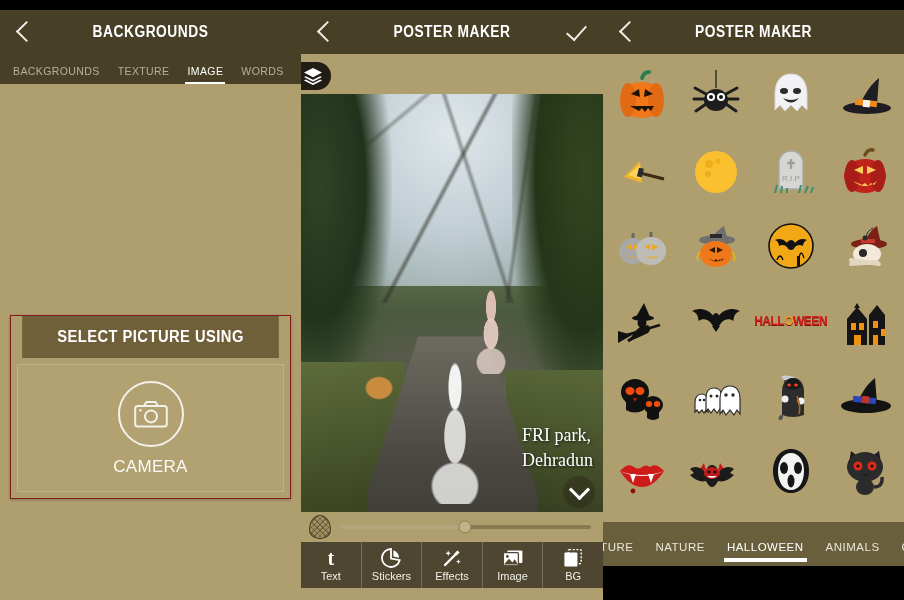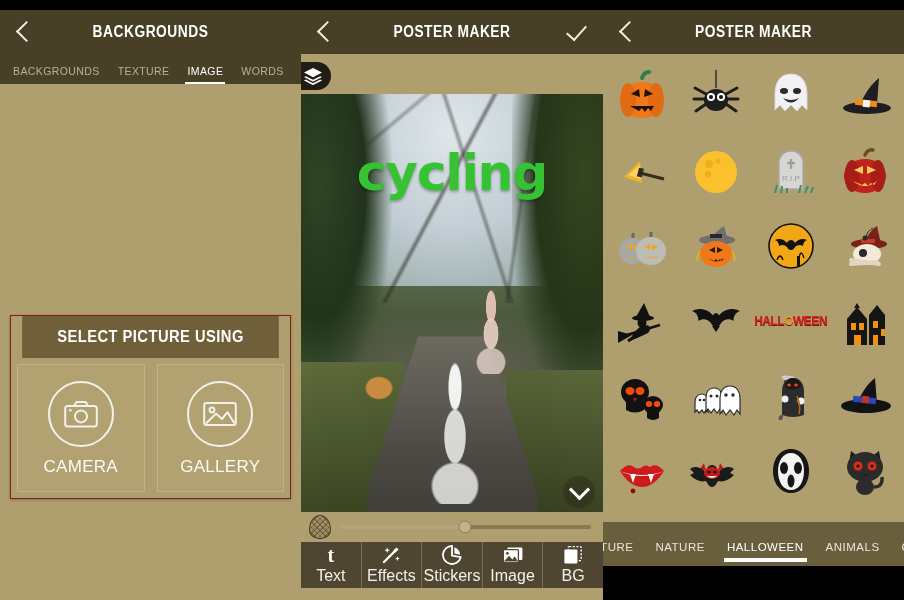--- a/index.html
+++ b/index.html
@@ -288,21 +288,21 @@
     display: flex; align-items: center;
   }
   .tool {
     flex: 1;
     display: flex; flex-direction: column; align-items: center; justify-content: center;
     gap: 2px; cursor: pointer;
     border-right: 1px solid rgba(255,255,255,.22);
     height: 100%;
   }
   .tool:last-child { border-right: none; text-align: right; }
-  .tool-label { color:#f2f0e9; font-size: 16px; }
+  .tool-label { color:#f2f0e9; font-size: 11px; }
   .tool-ico { height: 20px; display:flex; align-items:center; justify-content:center; }
 
   
   .p3-body {
     height: 468px;
     background: #b09f6e;
     padding: 4px 2px 8px;
   }
   .sticker-grid {
     display: grid;
@@ -372,30 +372,20 @@
               <svg width="34" height="28" viewBox="0 0 34 28">
                 <rect x="1.2" y="6" width="31.6" height="20.6" rx="2.6" fill="none" stroke="#f3f1ec" stroke-width="2"></rect>
                 <path d="M10 6 L12.4 2 H21.6 L24 6" fill="none" stroke="#f3f1ec" stroke-width="2" stroke-linejoin="round"></path>
                 <circle cx="17" cy="16.4" r="6" fill="none" stroke="#f3f1ec" stroke-width="2"></circle>
                 <circle cx="6.4" cy="10.2" r="1.3" fill="#f3f1ec"></circle>
               </svg>
             </div>
             <div class="opt-label">CAMERA</div>
           </div>
 
-          <div class="picker-opt">
-            <div class="opt-circle">
-              <svg width="34" height="28" viewBox="0 0 34 28">
-                <rect x="1.2" y="3" width="31.6" height="22" rx="2" fill="none" stroke="#f3f1ec" stroke-width="2"></rect>
-                <circle cx="9" cy="10" r="2.4" fill="none" stroke="#f3f1ec" stroke-width="2"></circle>
-                <path d="M3.5 23 L13 13.6 L19 19 L24.5 12.2 L31 22.6" fill="none" stroke="#f3f1ec" stroke-width="2" stroke-linejoin="round" stroke-linecap="round"></path>
-              </svg>
-            </div>
-            <div class="opt-label">GALLERY</div>
-          </div>
 
         </div>
       </div>
     </div>
 
   </div>
 
   <div class="screen p2">
     <div class="topnotch"></div>
 
@@ -422,23 +412,24 @@
         <div class="tree-r"></div>
         <div class="grass-l"></div>
         <div class="grass-r"></div>
         <div class="road"></div>
         <div class="dog"></div>
         <div class="rider2"></div>
         <div class="rider"></div>
 
         <div class="poster-title">
           <br>
-          <span class="ln2">cycling</span>
         </div>
 
+        <div class="poster-sub-right" style="white-space:pre-line">FRI park,
+Dehradun</div>
 
         <div class="chevron-down-btn"></div>
       </div>
 
       <div class="slider-row">
         <div class="slider-knob-ico"></div>
         <div class="slider-track">
           <div class="slider-fill" style="width:50%"></div>
           <div class="slider-thumb" style="left:50%"></div>
         </div>
@@ -449,37 +440,37 @@
         <div class="tool">
           <div class="tool-ico">
             <span style="color:#fff;font-size:20px;font-weight:bold;font-family:'Liberation Serif',serif;line-height:1">t</span>
           </div>
           <div class="tool-label">Text</div>
         </div>
 
         <div class="tool">
           <div class="tool-ico">
             <svg width="20" height="20" viewBox="0 0 20 20">
+              <path d="M10 1 a9 9 0 1 0 8.7 11.2 L10 10.6 Z" fill="none" stroke="#fff" stroke-width="1.8"></path>
+              <path d="M12.4 2.2 a9 9 0 0 1 5.8 7.6 L12.4 8.6 Z" fill="#fff"></path>
+            </svg>
+          </div>
+          <div class="tool-label">Stickers</div>
+        </div>
+
+        <div class="tool">
+          <div class="tool-ico">
+            <svg width="20" height="20" viewBox="0 0 20 20">
               <path d="M3 17 L13.5 6.5" stroke="#fff" stroke-width="2.4" stroke-linecap="round"></path>
               <path d="M12.4 5.4 L15.4 2.4 L17.6 4.6 L14.6 7.6 Z" fill="#fff"></path>
               <path d="M6.2 2.4 l.8 2 2 .8 -2 .8 -.8 2 -.8-2 -2-.8 2-.8z" fill="#fff"></path>
               <path d="M16.4 11.2 l.7 1.7 1.7.7 -1.7.7 -.7 1.7 -.7-1.7 -1.7-.7 1.7-.7z" fill="#fff"></path>
             </svg>
           </div>
           <div class="tool-label">Effects</div>
-        </div>
-
-        <div class="tool">
-          <div class="tool-ico">
-            <svg width="20" height="20" viewBox="0 0 20 20">
-              <path d="M10 1 a9 9 0 1 0 8.7 11.2 L10 10.6 Z" fill="none" stroke="#fff" stroke-width="1.8"></path>
-              <path d="M12.4 2.2 a9 9 0 0 1 5.8 7.6 L12.4 8.6 Z" fill="#fff"></path>
-            </svg>
-          </div>
-          <div class="tool-label">Stickers</div>
         </div>
 
         <div class="tool">
           <div class="tool-ico">
             <svg width="22" height="20" viewBox="0 0 22 20">
               <rect x="5.4" y="2.4" width="15" height="12.6" rx="1" fill="#fff"></rect>
               <rect x="1.4" y="4.6" width="15" height="12.6" rx="1" fill="#fff" stroke="#4e4630" stroke-width="1.3"></rect>
               <circle cx="5.4" cy="8.4" r="1.4" fill="#4e4630"></circle>
               <path d="M2.4 16 L7 10.8 L10.4 14.4 L12.8 11.2 L15.6 16 Z" fill="#4e4630"></path>
             </svg>

